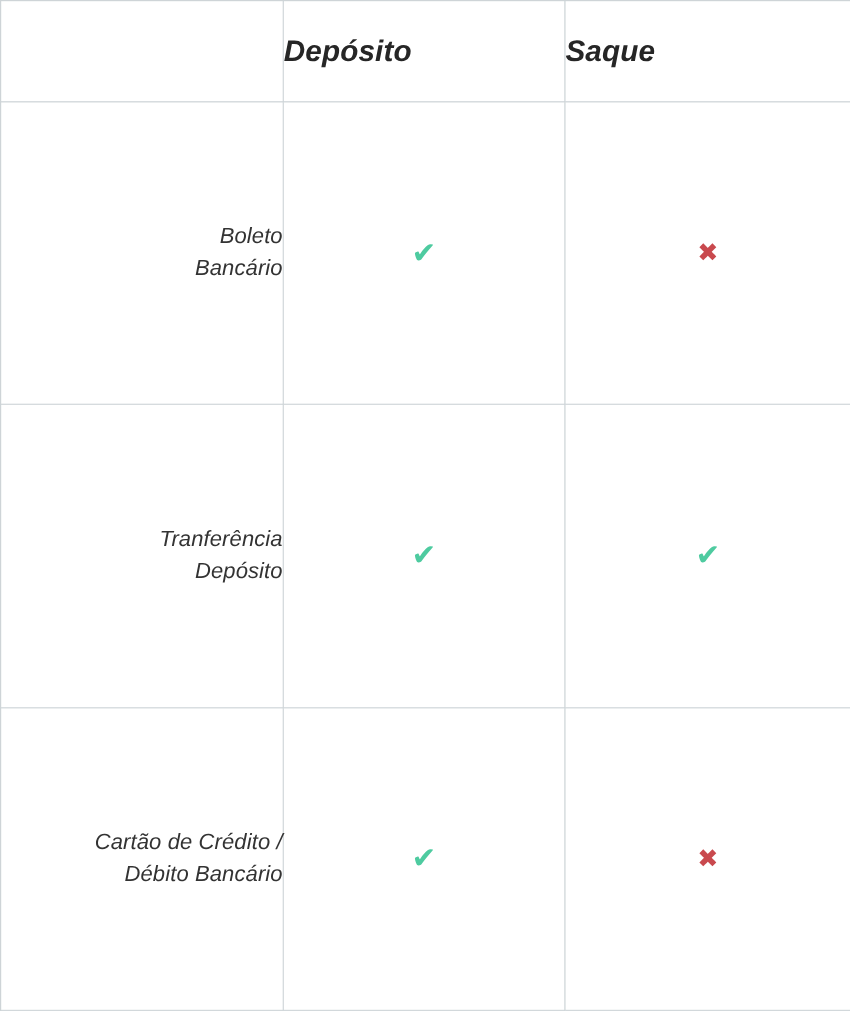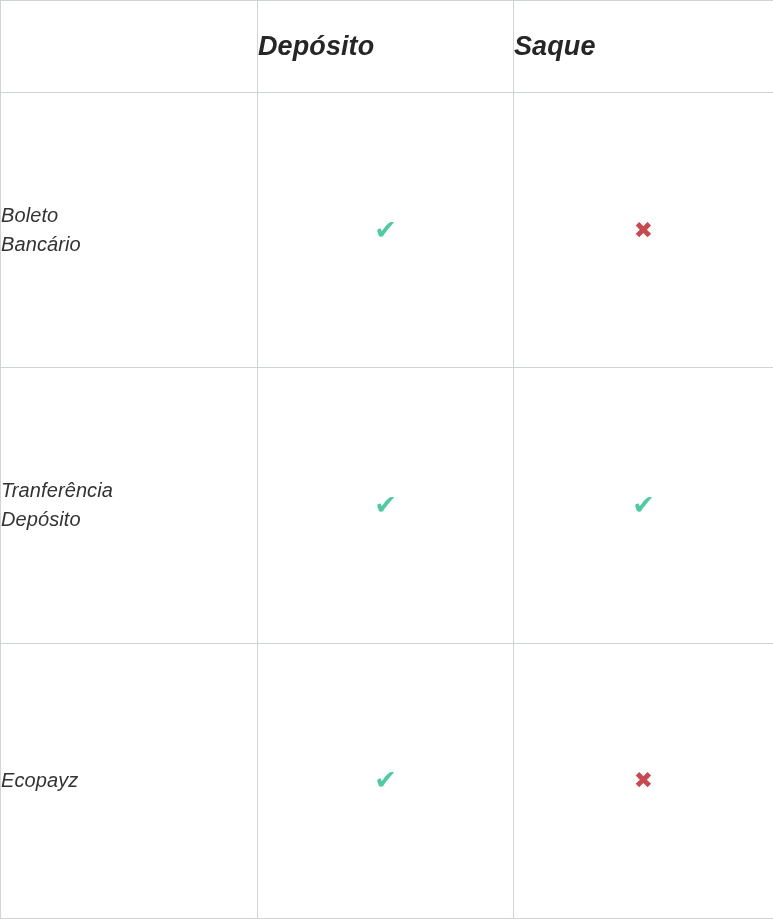--- a/index.html
+++ b/index.html
@@ -44,21 +44,21 @@
     font-size: 27px;
     font-weight: bold;
     font-style: italic;
     color: #262626;
     letter-spacing: 0.1px;
     padding-bottom: 6px;
   }
 
   
   .method-cell {
-    text-align: left;
+    text-align: right;
     padding: 0 10px 0 26px;
     font-size: 20px;
     font-style: italic;
     font-weight: normal;
     color: #333333;
     line-height: 1.45;
     letter-spacing: 0.1px;
   }
   .method-cell .line {
     display: block;
@@ -111,19 +111,20 @@
       <tr>
         <td class="method-cell">
           <span class="line">Tranferência</span>
           <span class="line">Depósito</span>
         </td>
         <td class="status-cell"><span class="mark yes">✔</span></td>
         <td class="status-cell"><span class="mark yes">✔</span></td>
       </tr>
       <tr>
         <td class="method-cell">
-          <span class="line">Ecopayz</span>
+          <span class="line">Cartão de Crédito /</span>
+          <span class="line">Débito Bancário</span>
         </td>
         <td class="status-cell"><span class="mark yes">✔</span></td>
         <td class="status-cell"><span class="mark no">✖</span></td>
       </tr>
     </tbody>
 </table>
 
 </body></html>

